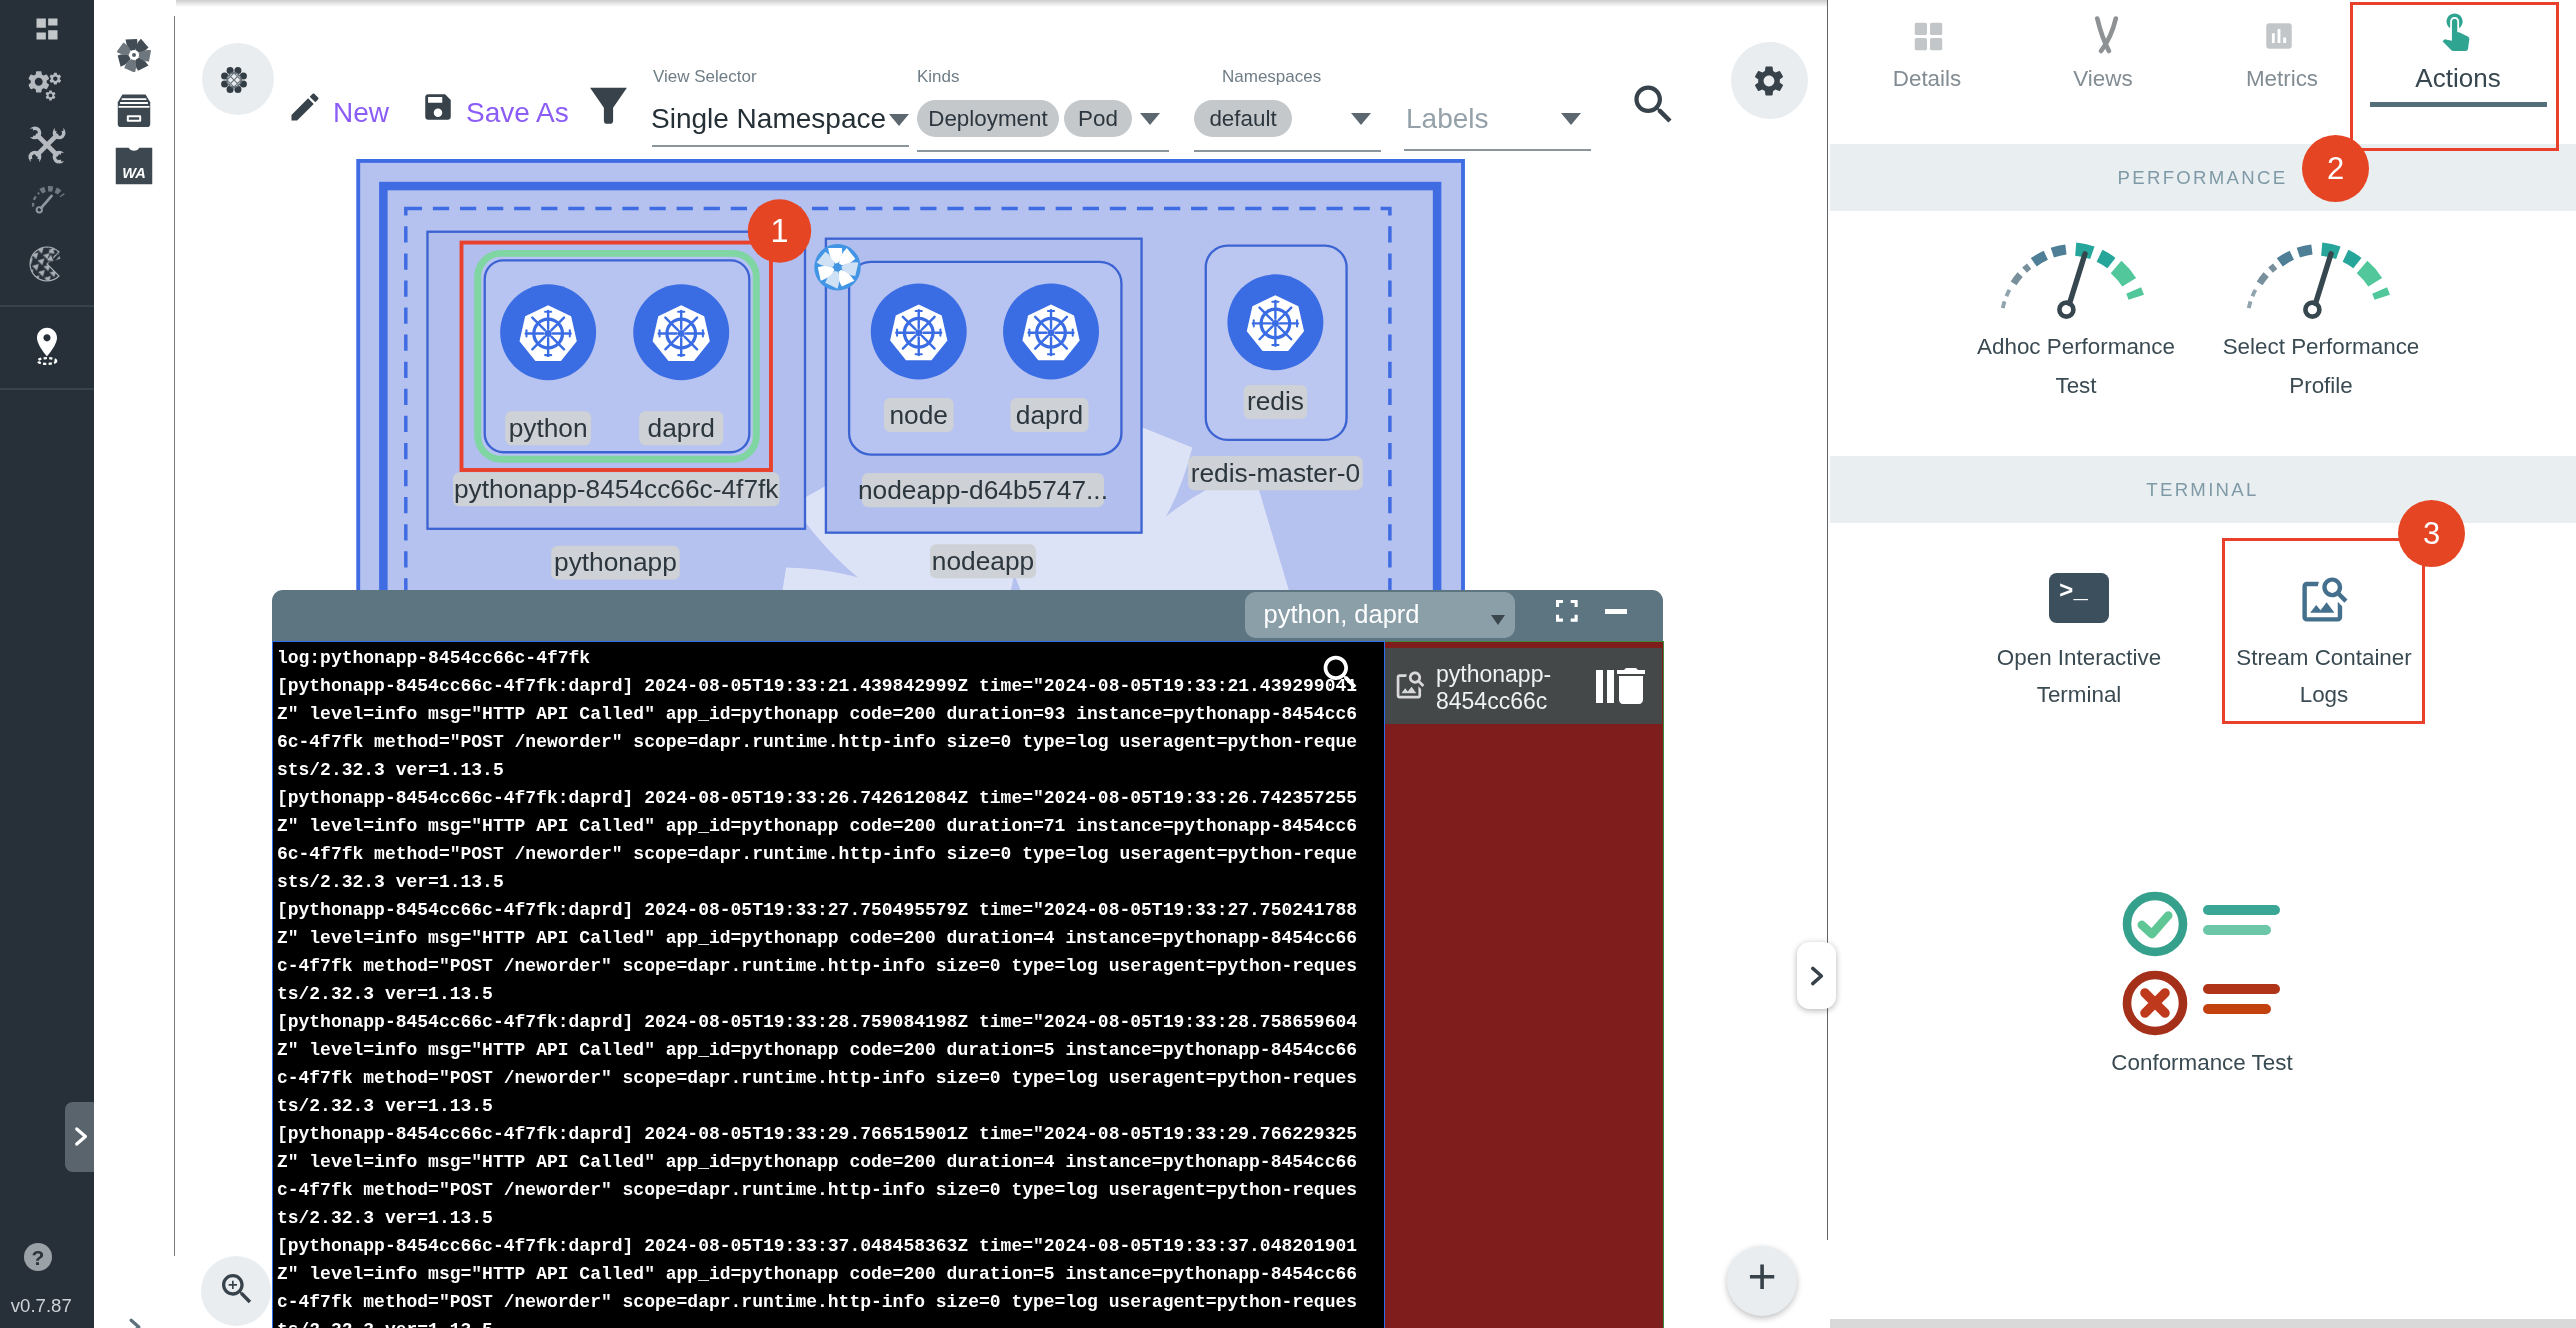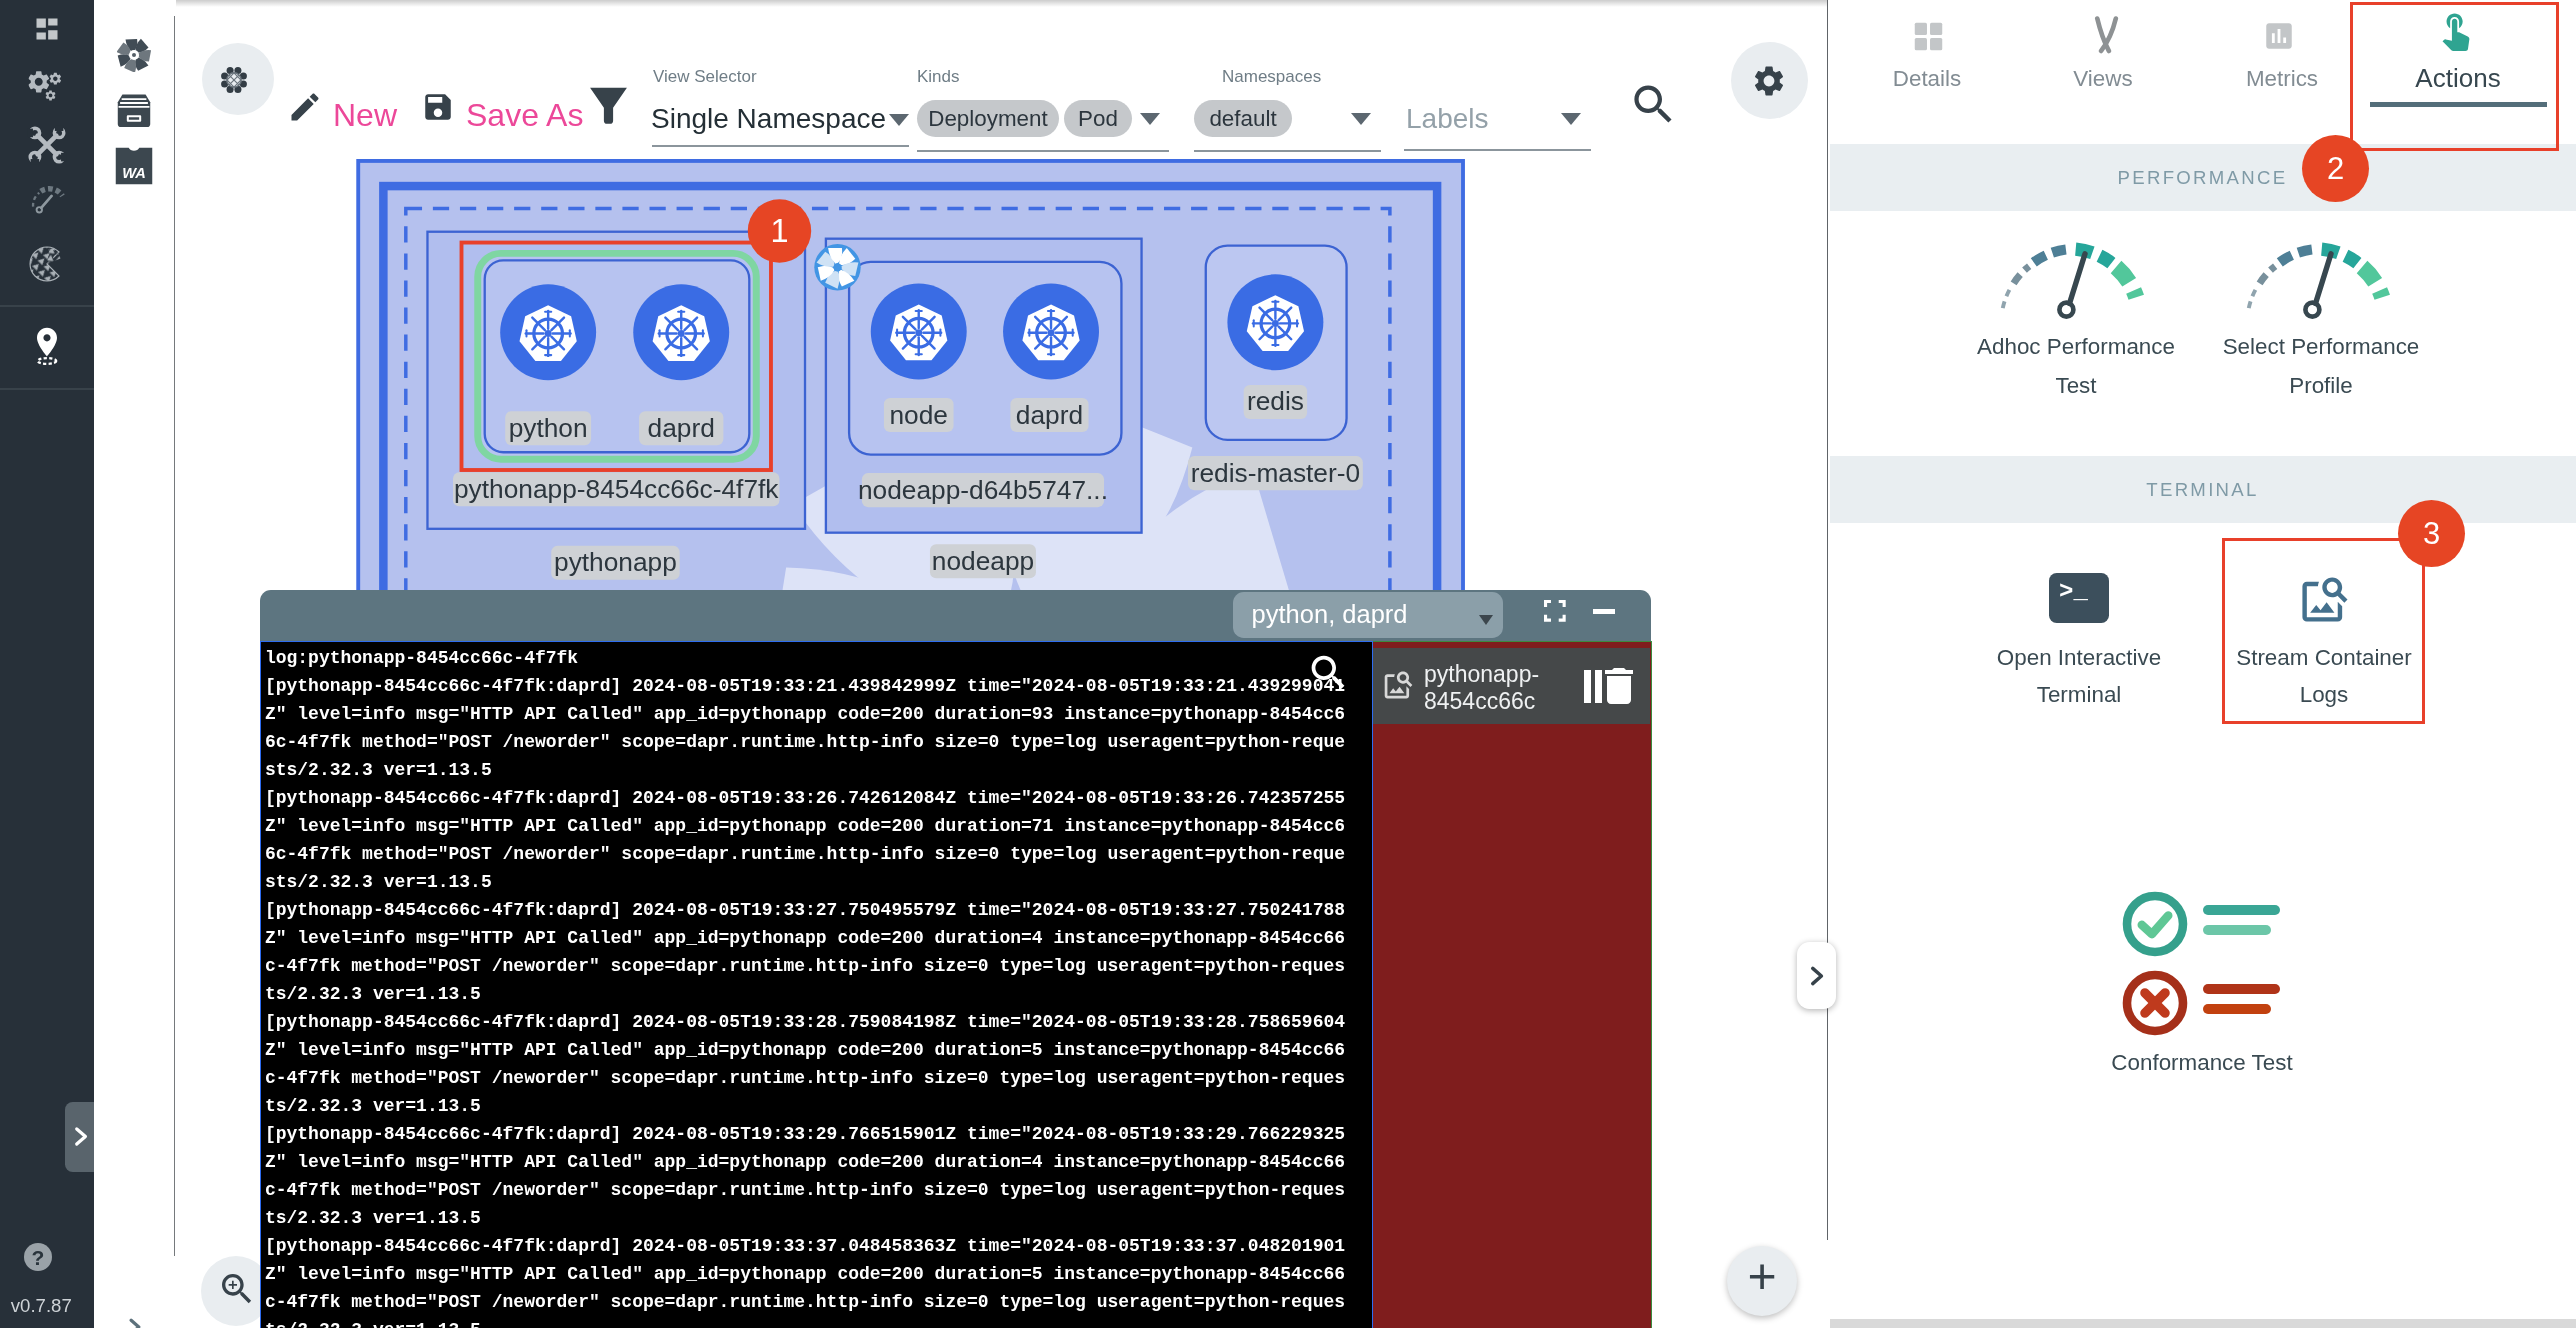--- a/index.html
+++ b/index.html
@@ -19,23 +19,23 @@
   #topshadow{left:176px;top:0;width:1651px;height:7px;
      background:linear-gradient(to bottom,rgba(0,0,0,0.20),rgba(0,0,0,0));}
   .circbtn{position:absolute;border-radius:50%;background:#e9edf0;}
   .tb-lab{position:absolute;font-size:17px;color:#6f7d86;}
   .tb-val{position:absolute;font-size:28px;color:#242f36;}
   .tb-under{position:absolute;height:1.5px;background:#8b959c;}
   .chip{position:absolute;background:#c5c8cb;border-radius:18.6px;color:#2c363e;
         font-size:22.4px;line-height:37px;height:37px;text-align:center;}
   .caret{position:absolute;width:0;height:0;border-left:10px solid transparent;
         border-right:10px solid transparent;border-top:12.4px solid #5c6770;}
-  .btntxt{position:absolute;font-size:32px;color:#ec4899;}
+  .btntxt{position:absolute;font-size:28px;color:#8b5cf6;}
   
-  #term{left:260px;top:590px;width:1572px;height:739px;}
+  #term{left:272px;top:590px;width:1572px;height:739px;}
   #tbar{position:absolute;left:0;top:0;width:1391px;height:51px;background:#5d7580;border-radius:10.8px 10.8px 0 0;}
   #tsel{position:absolute;left:973px;top:2.3px;width:270px;height:46px;background:#8b9fa9;border-radius:10.8px;
         color:#fff;font-size:25.5px;line-height:45px;padding-left:18.6px;box-sizing:border-box;}
   #tlog{position:absolute;left:0;top:51px;width:1113px;height:688px;background:#000;
         border:1.5px solid #2e6cf0;box-sizing:border-box;
         font-family:"Liberation Mono",monospace;font-size:18px;line-height:28px;color:#fff;font-weight:bold;
         white-space:pre;margin:0;padding:1.5px 0 0 3.9px;overflow:hidden;}
   #tlist{position:absolute;left:1113px;top:51px;width:279px;height:688px;background:#7f1d1d;
         border-top:1.5px solid #3c8a3f;border-right:1.5px solid #3c8a3f;box-sizing:border-box;}
   #titem{position:absolute;left:0;top:6.2px;width:277px;height:76px;background:#454849;color:#eff1f2;}

